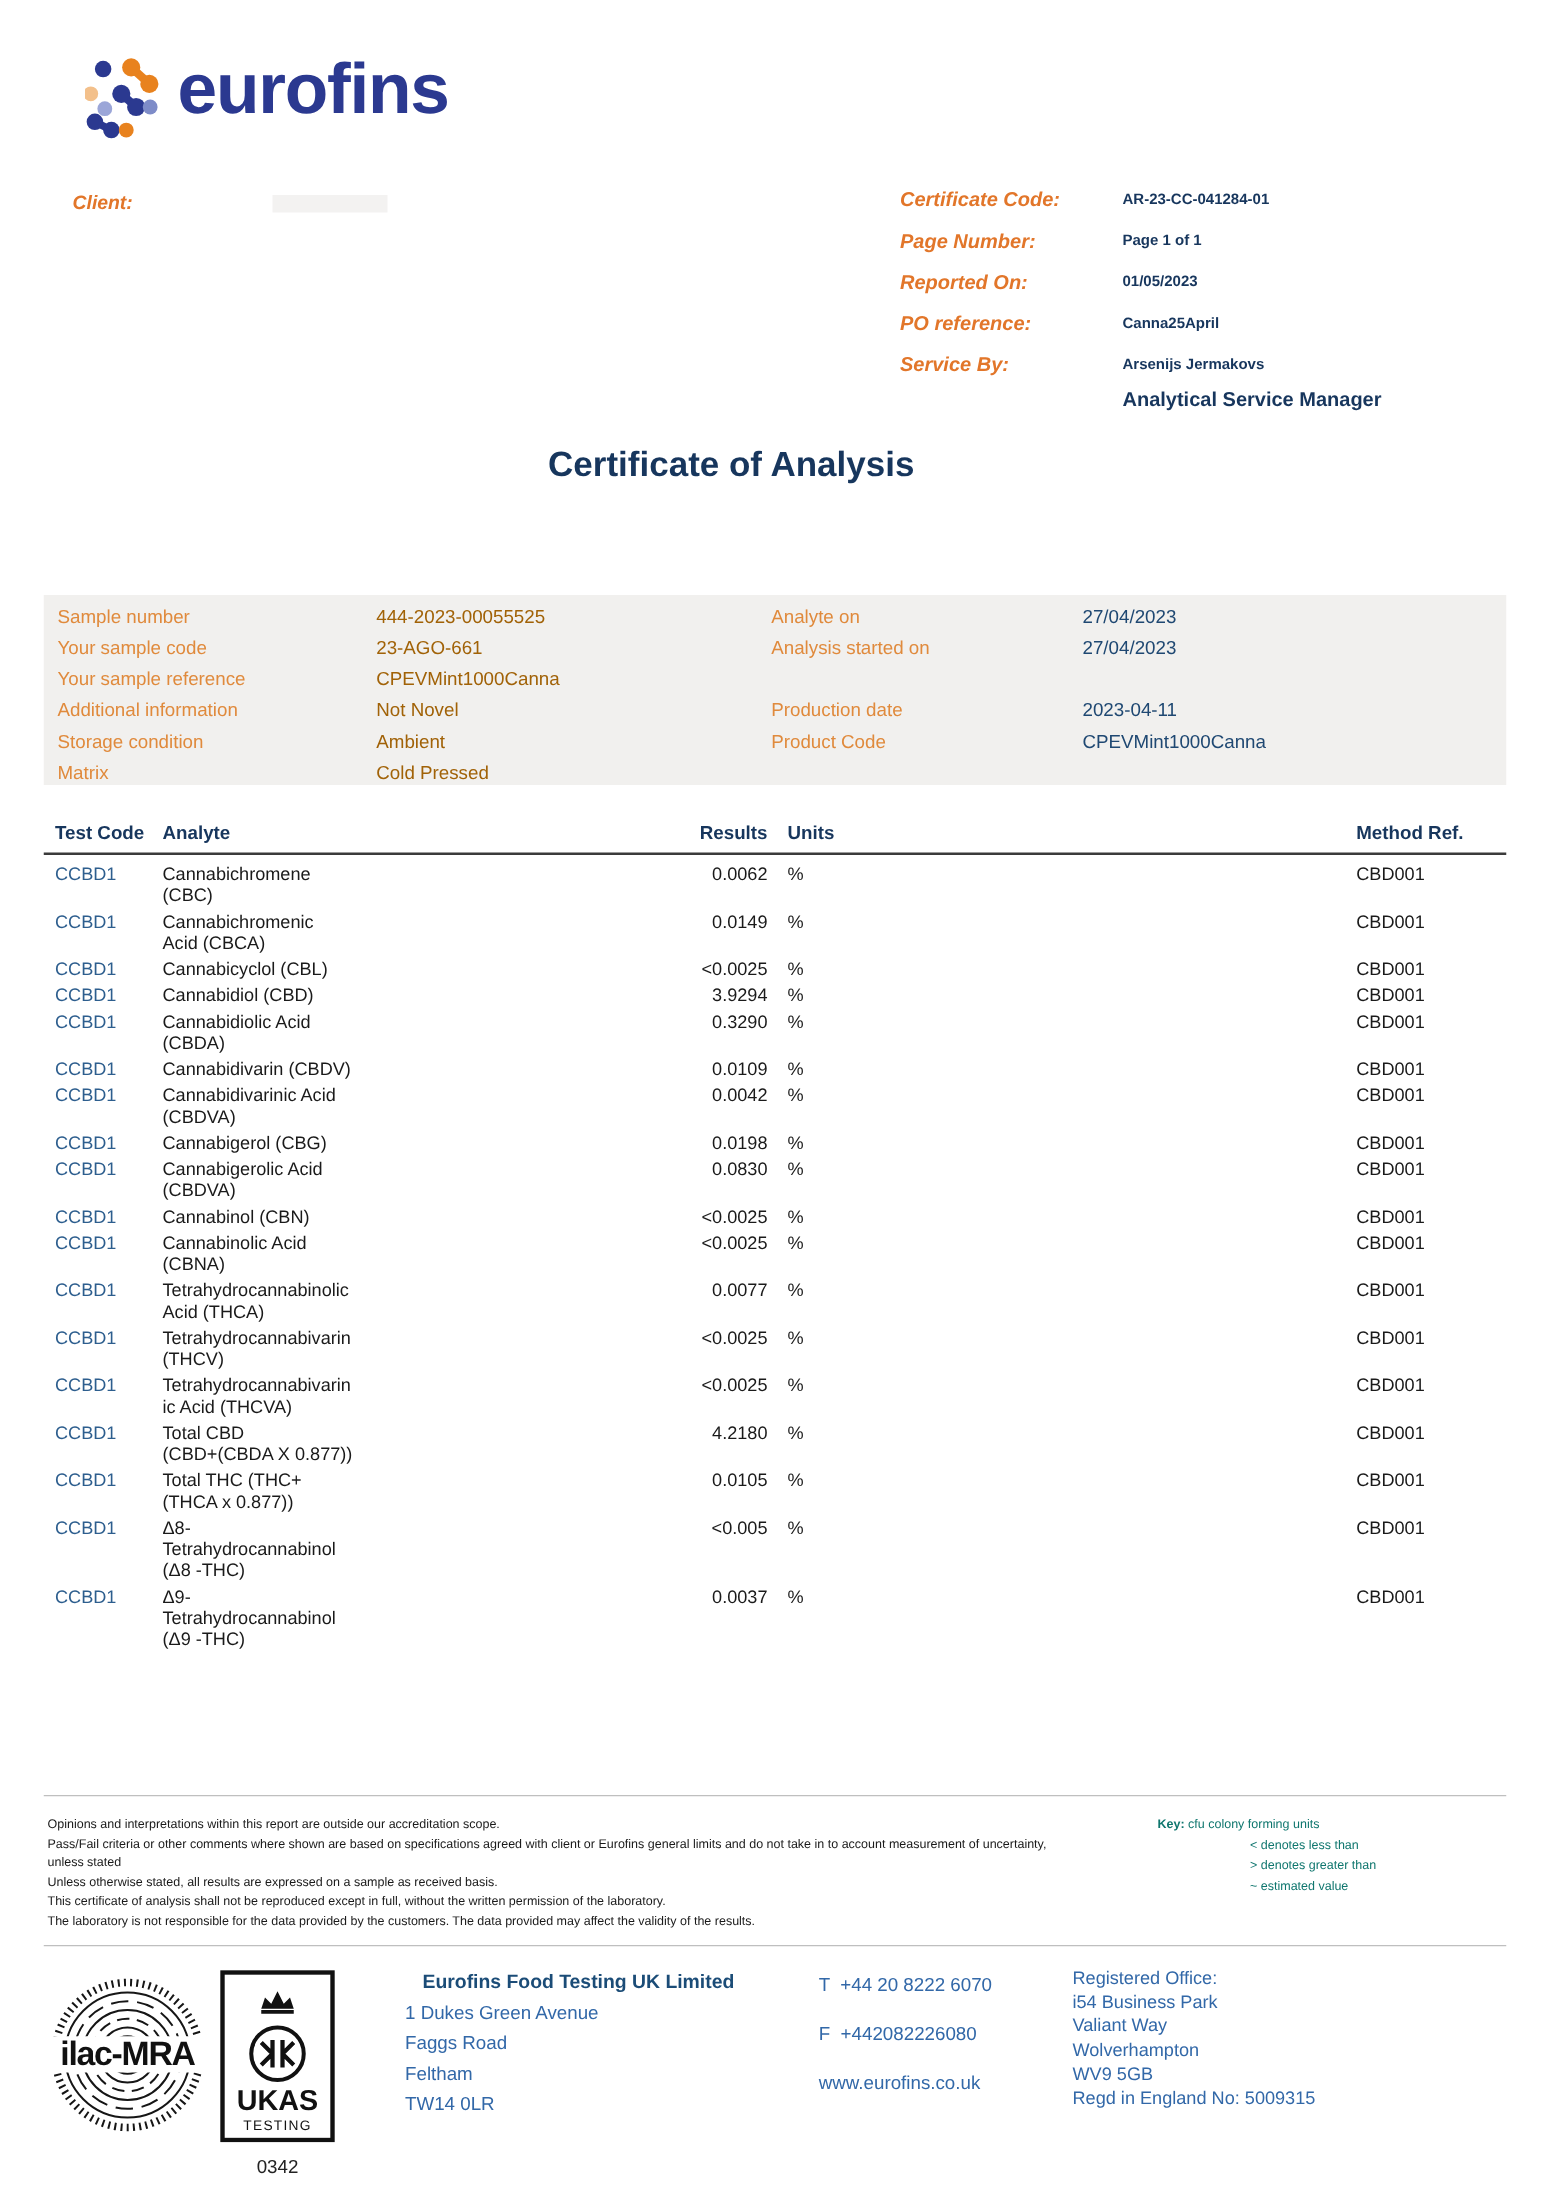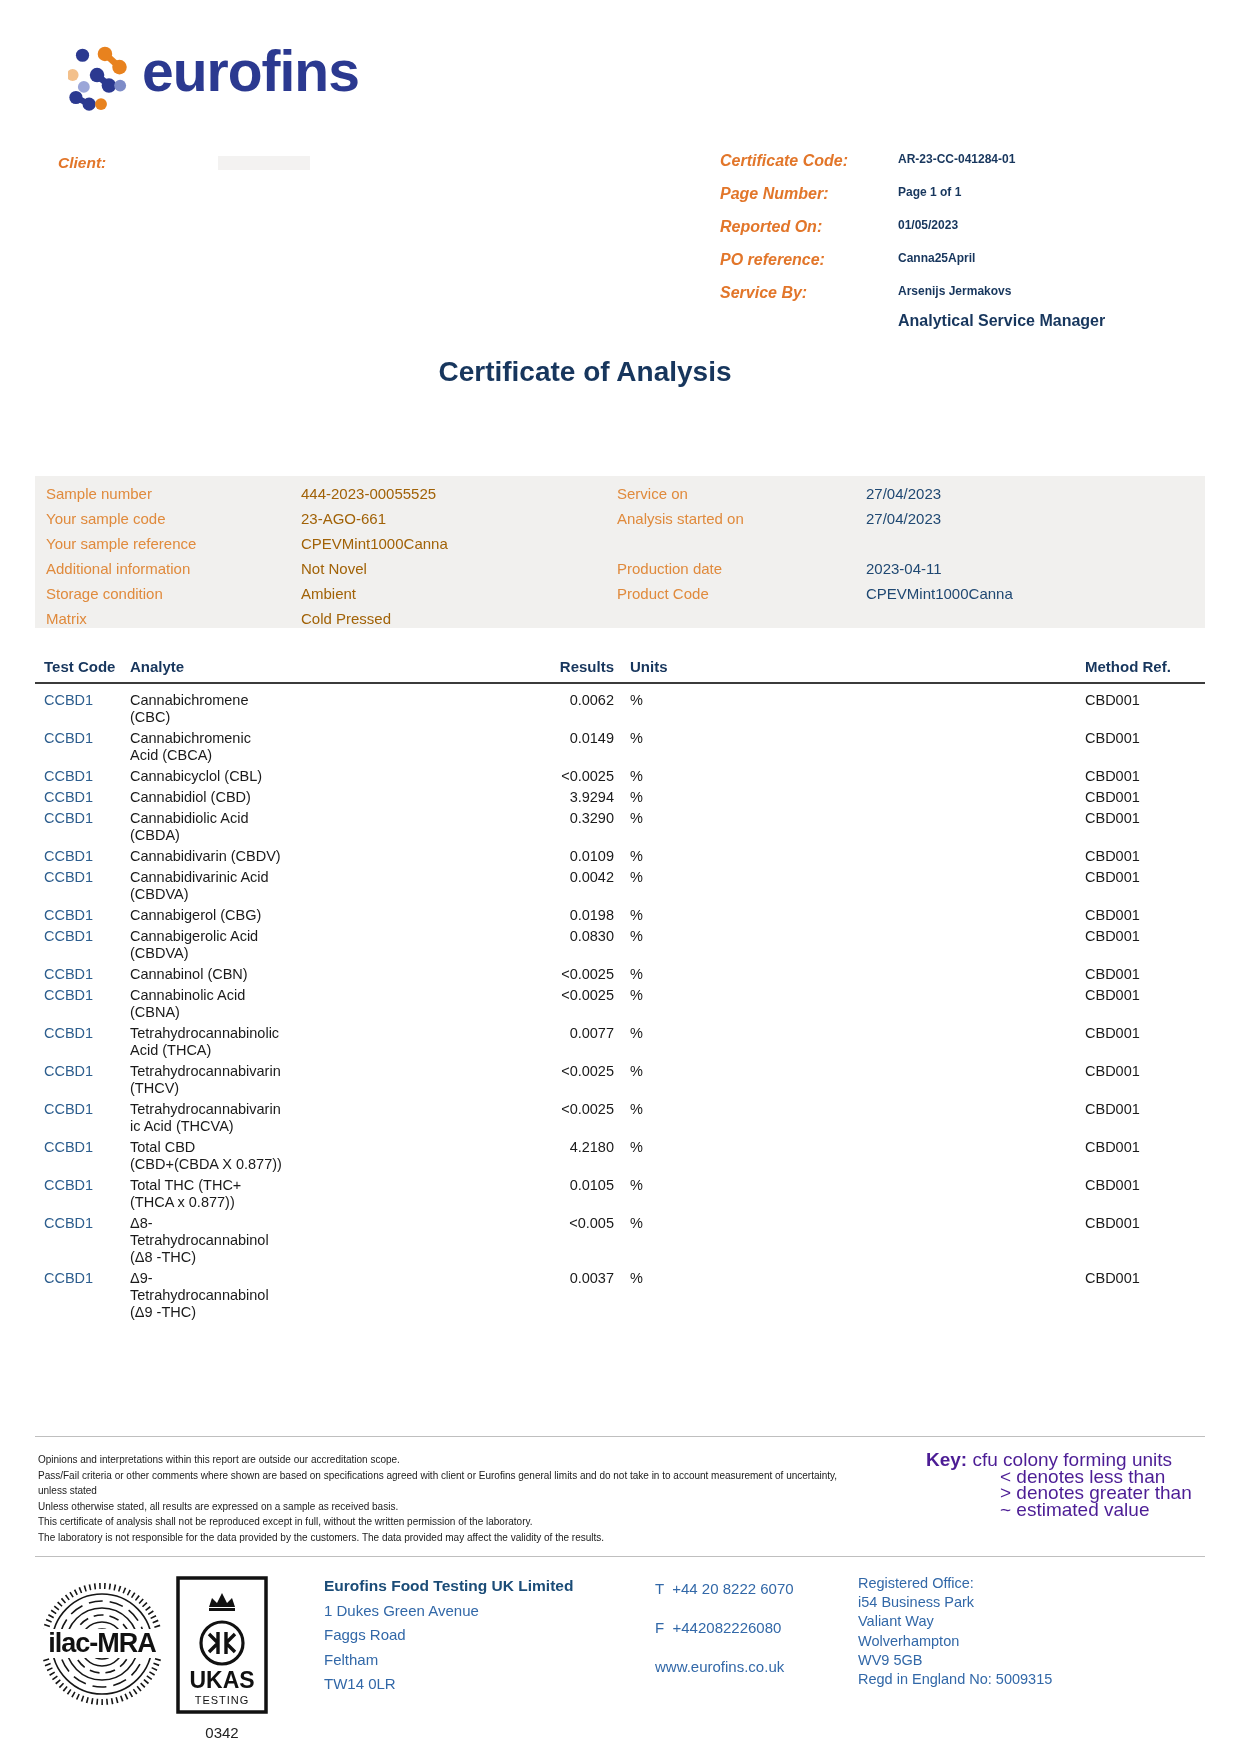--- a/index.html
+++ b/index.html
@@ -52,30 +52,30 @@
   .c-analyte{margin-left:95px;width:190px;white-space:pre-line;}
   .c-result{position:absolute;left:440px;top:2px;width:139px;text-align:right;}
   .c-units{position:absolute;left:595px;top:2px;}
   .c-method{position:absolute;left:1050px;top:2px;}
 
   
   .rule{height:1px;background:#BFBFBF;left:35px;width:1170px;}
   .rule-1{top:1436px;}
   .rule-2{top:1556px;}
   .disclaimer{left:38px;top:1452px;width:815px;font-size:10px;line-height:15.6px;color:#1a1a1a;}
-  .key{left:926px;top:1452px;font-size:19px;line-height:16.5px;color:#4c1d95;}
+  .key{left:926px;top:1452px;font-size:10px;line-height:16.5px;color:#0f766e;}
   .key-head b{font-weight:bold;}
   .key-items{margin-left:74px;}
 
   
   .ilac{left:40px;top:1582px;width:124px;height:124px;}
   .ukas{left:176px;top:1576px;width:92px;}
   .ukas-number{text-align:center;font-size:15px;color:#222;margin-top:6px;}
   .f-company{left:324px;top:1574px;font-size:15px;line-height:24.5px;color:#3268A8;}
-  .f-company .f-name{font-size:15.5px;font-weight:bold;color:#1B4C77;}
+  .f-company .f-name{font-size:15.5px;font-weight:bold;color:#1B4C77;margin-left:14px;}
   .f-contact{left:655px;top:1580px;font-size:15px;color:#3268A8;}
   .f-contact div{height:39px;white-space:pre;}
   .f-registered{left:858px;top:1574px;font-size:14.5px;line-height:19.2px;color:#3268A8;}
 </style>
 </head>
 <body>
 
 <div class="abs logo-wrap">
   <svg class="logo-dots" viewBox="0 0 100 100">
     <line x1="56" y1="12" x2="78" y2="32" stroke="#E8821E" stroke-width="10"></line>
@@ -122,21 +122,21 @@
   </div>
   <div class="c-role">Analytical Service Manager</div>
 </div>
 
 <div class="abs doc-title">Certificate of Analysis</div>
 
 <div class="abs sbox">
   <div class="srow">
     <span class="s-ll">Sample number</span>
     <span class="s-lv">444-2023-00055525</span>
-    <span class="s-rl">Service on</span>
+    <span class="s-rl">Analyte on</span>
     <span class="s-rv">27/04/2023</span>
   </div>
   <div class="srow">
     <span class="s-ll">Your sample code</span>
     <span class="s-lv">23-AGO-661</span>
     <span class="s-rl">Analysis started on</span>
     <span class="s-rv">27/04/2023</span>
   </div>
   <div class="srow">
     <span class="s-ll">Your sample reference</span>

